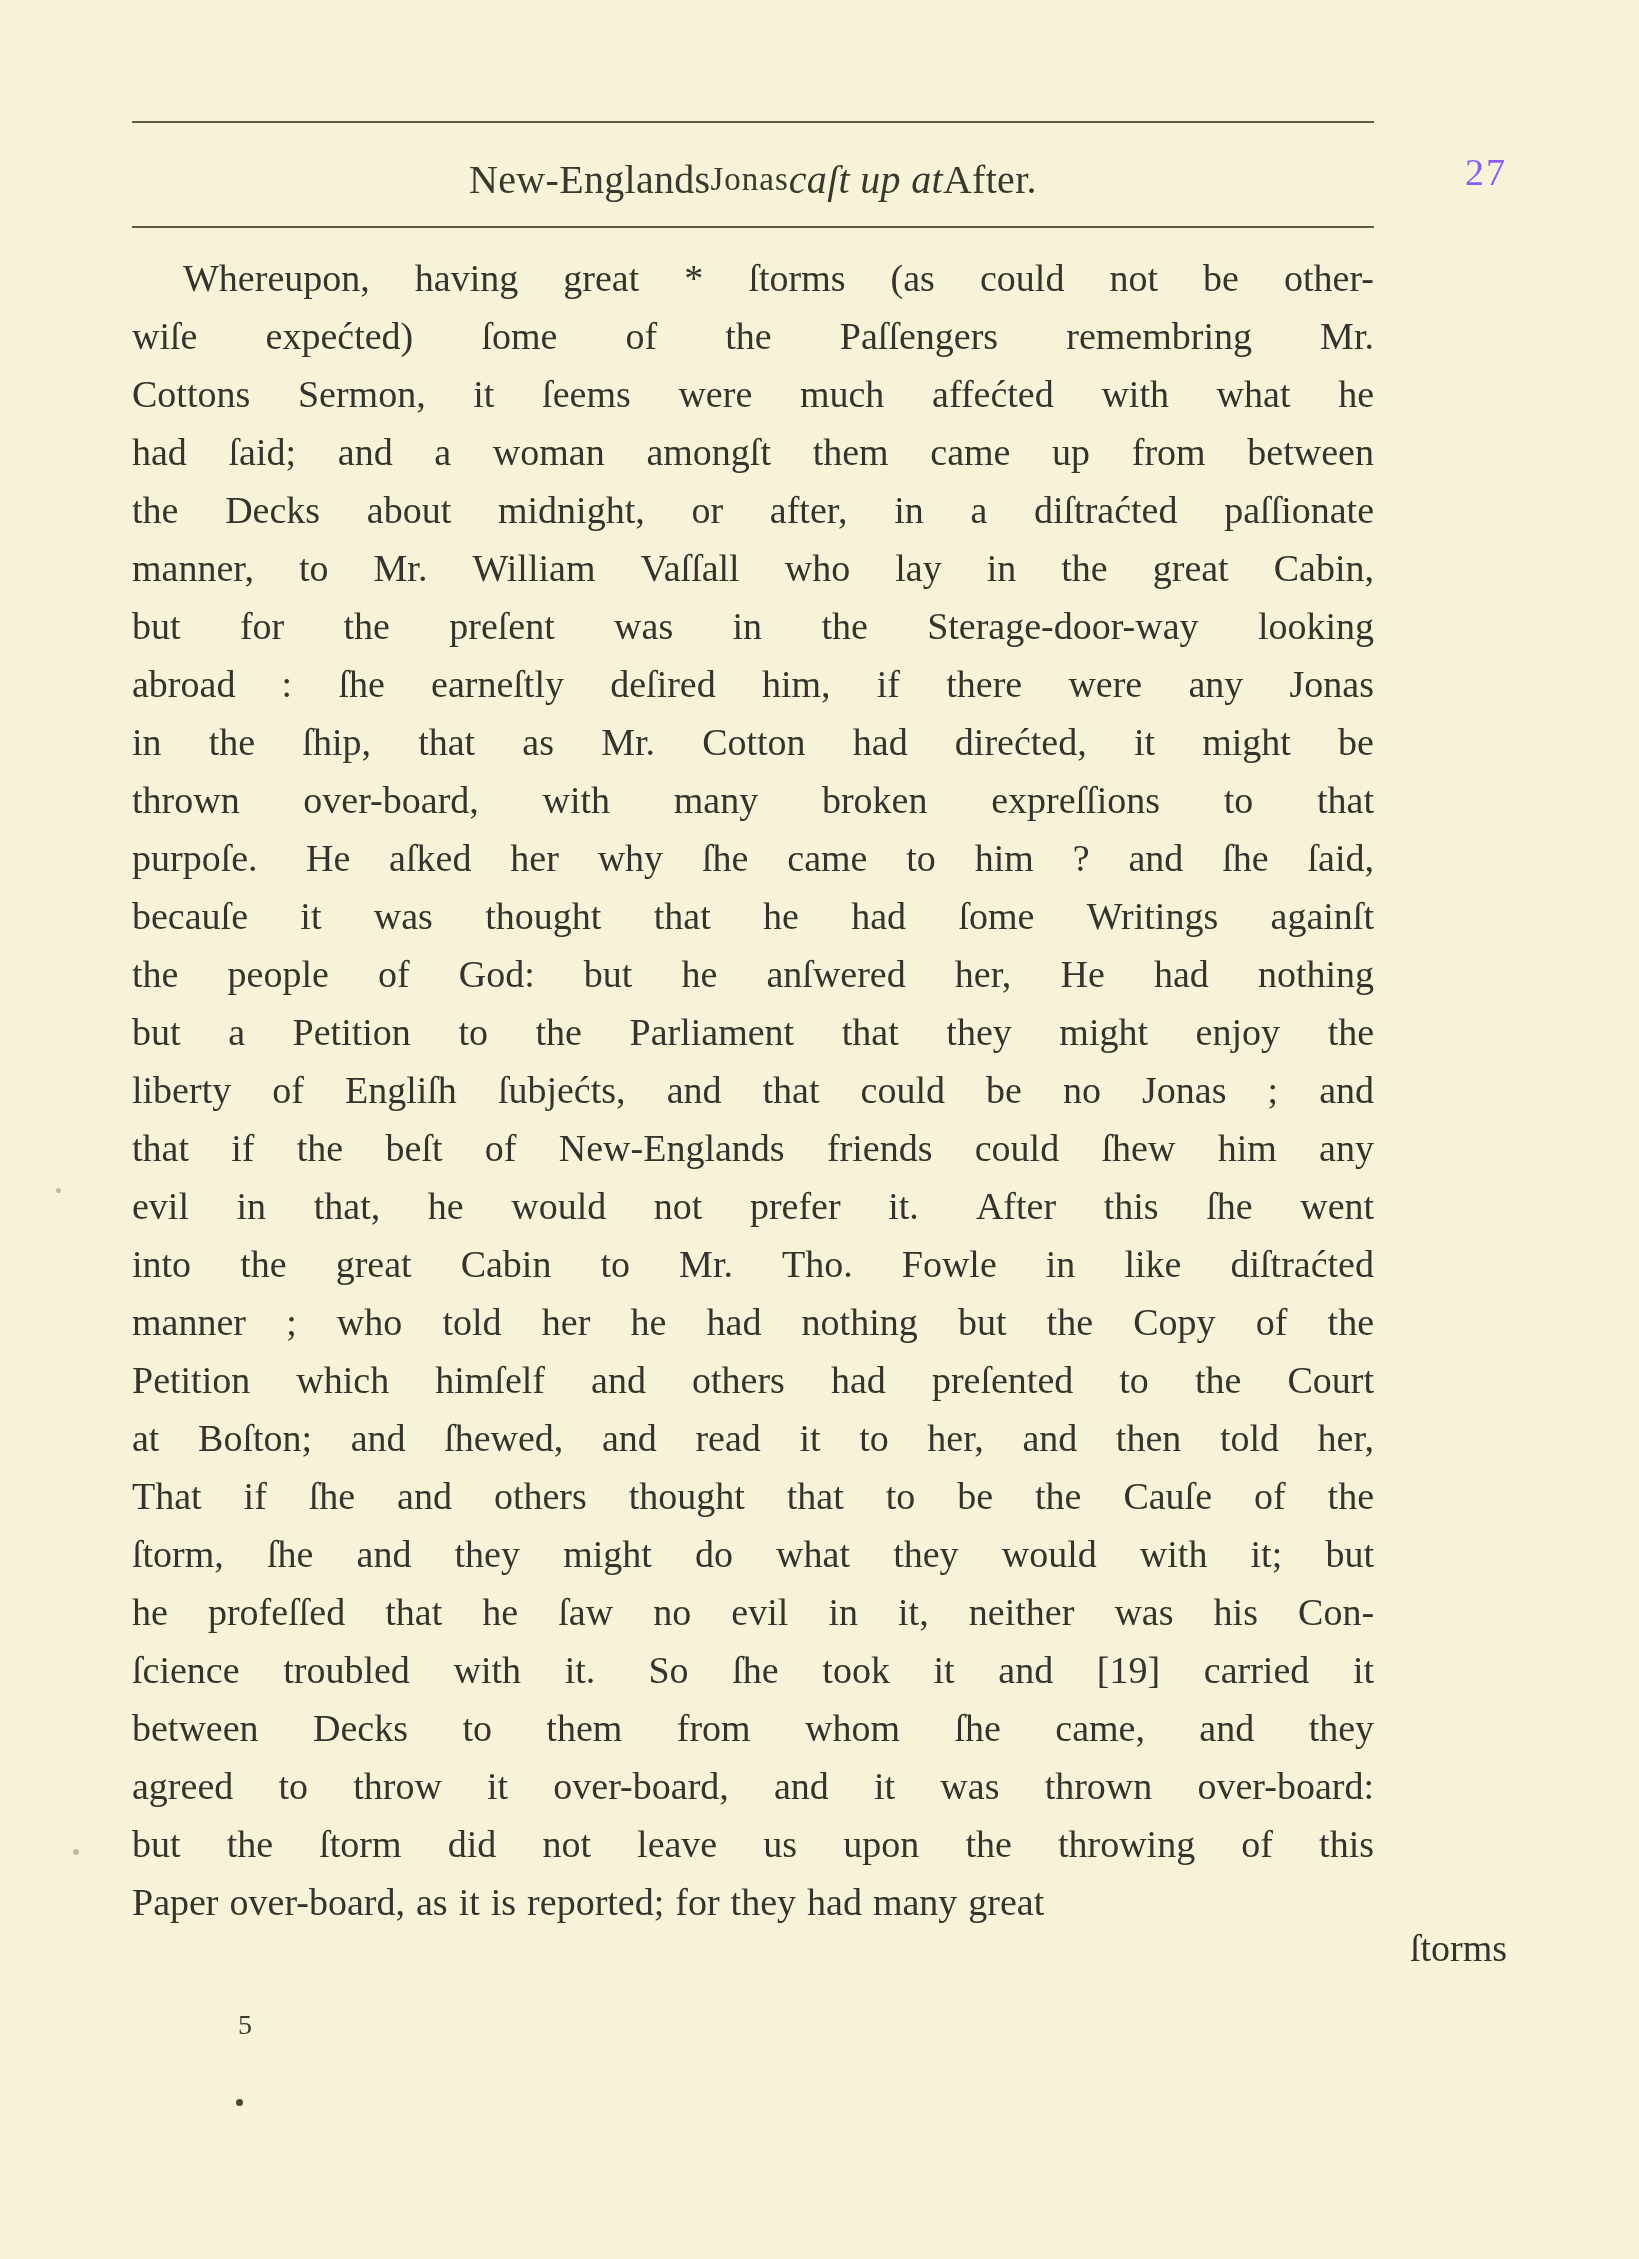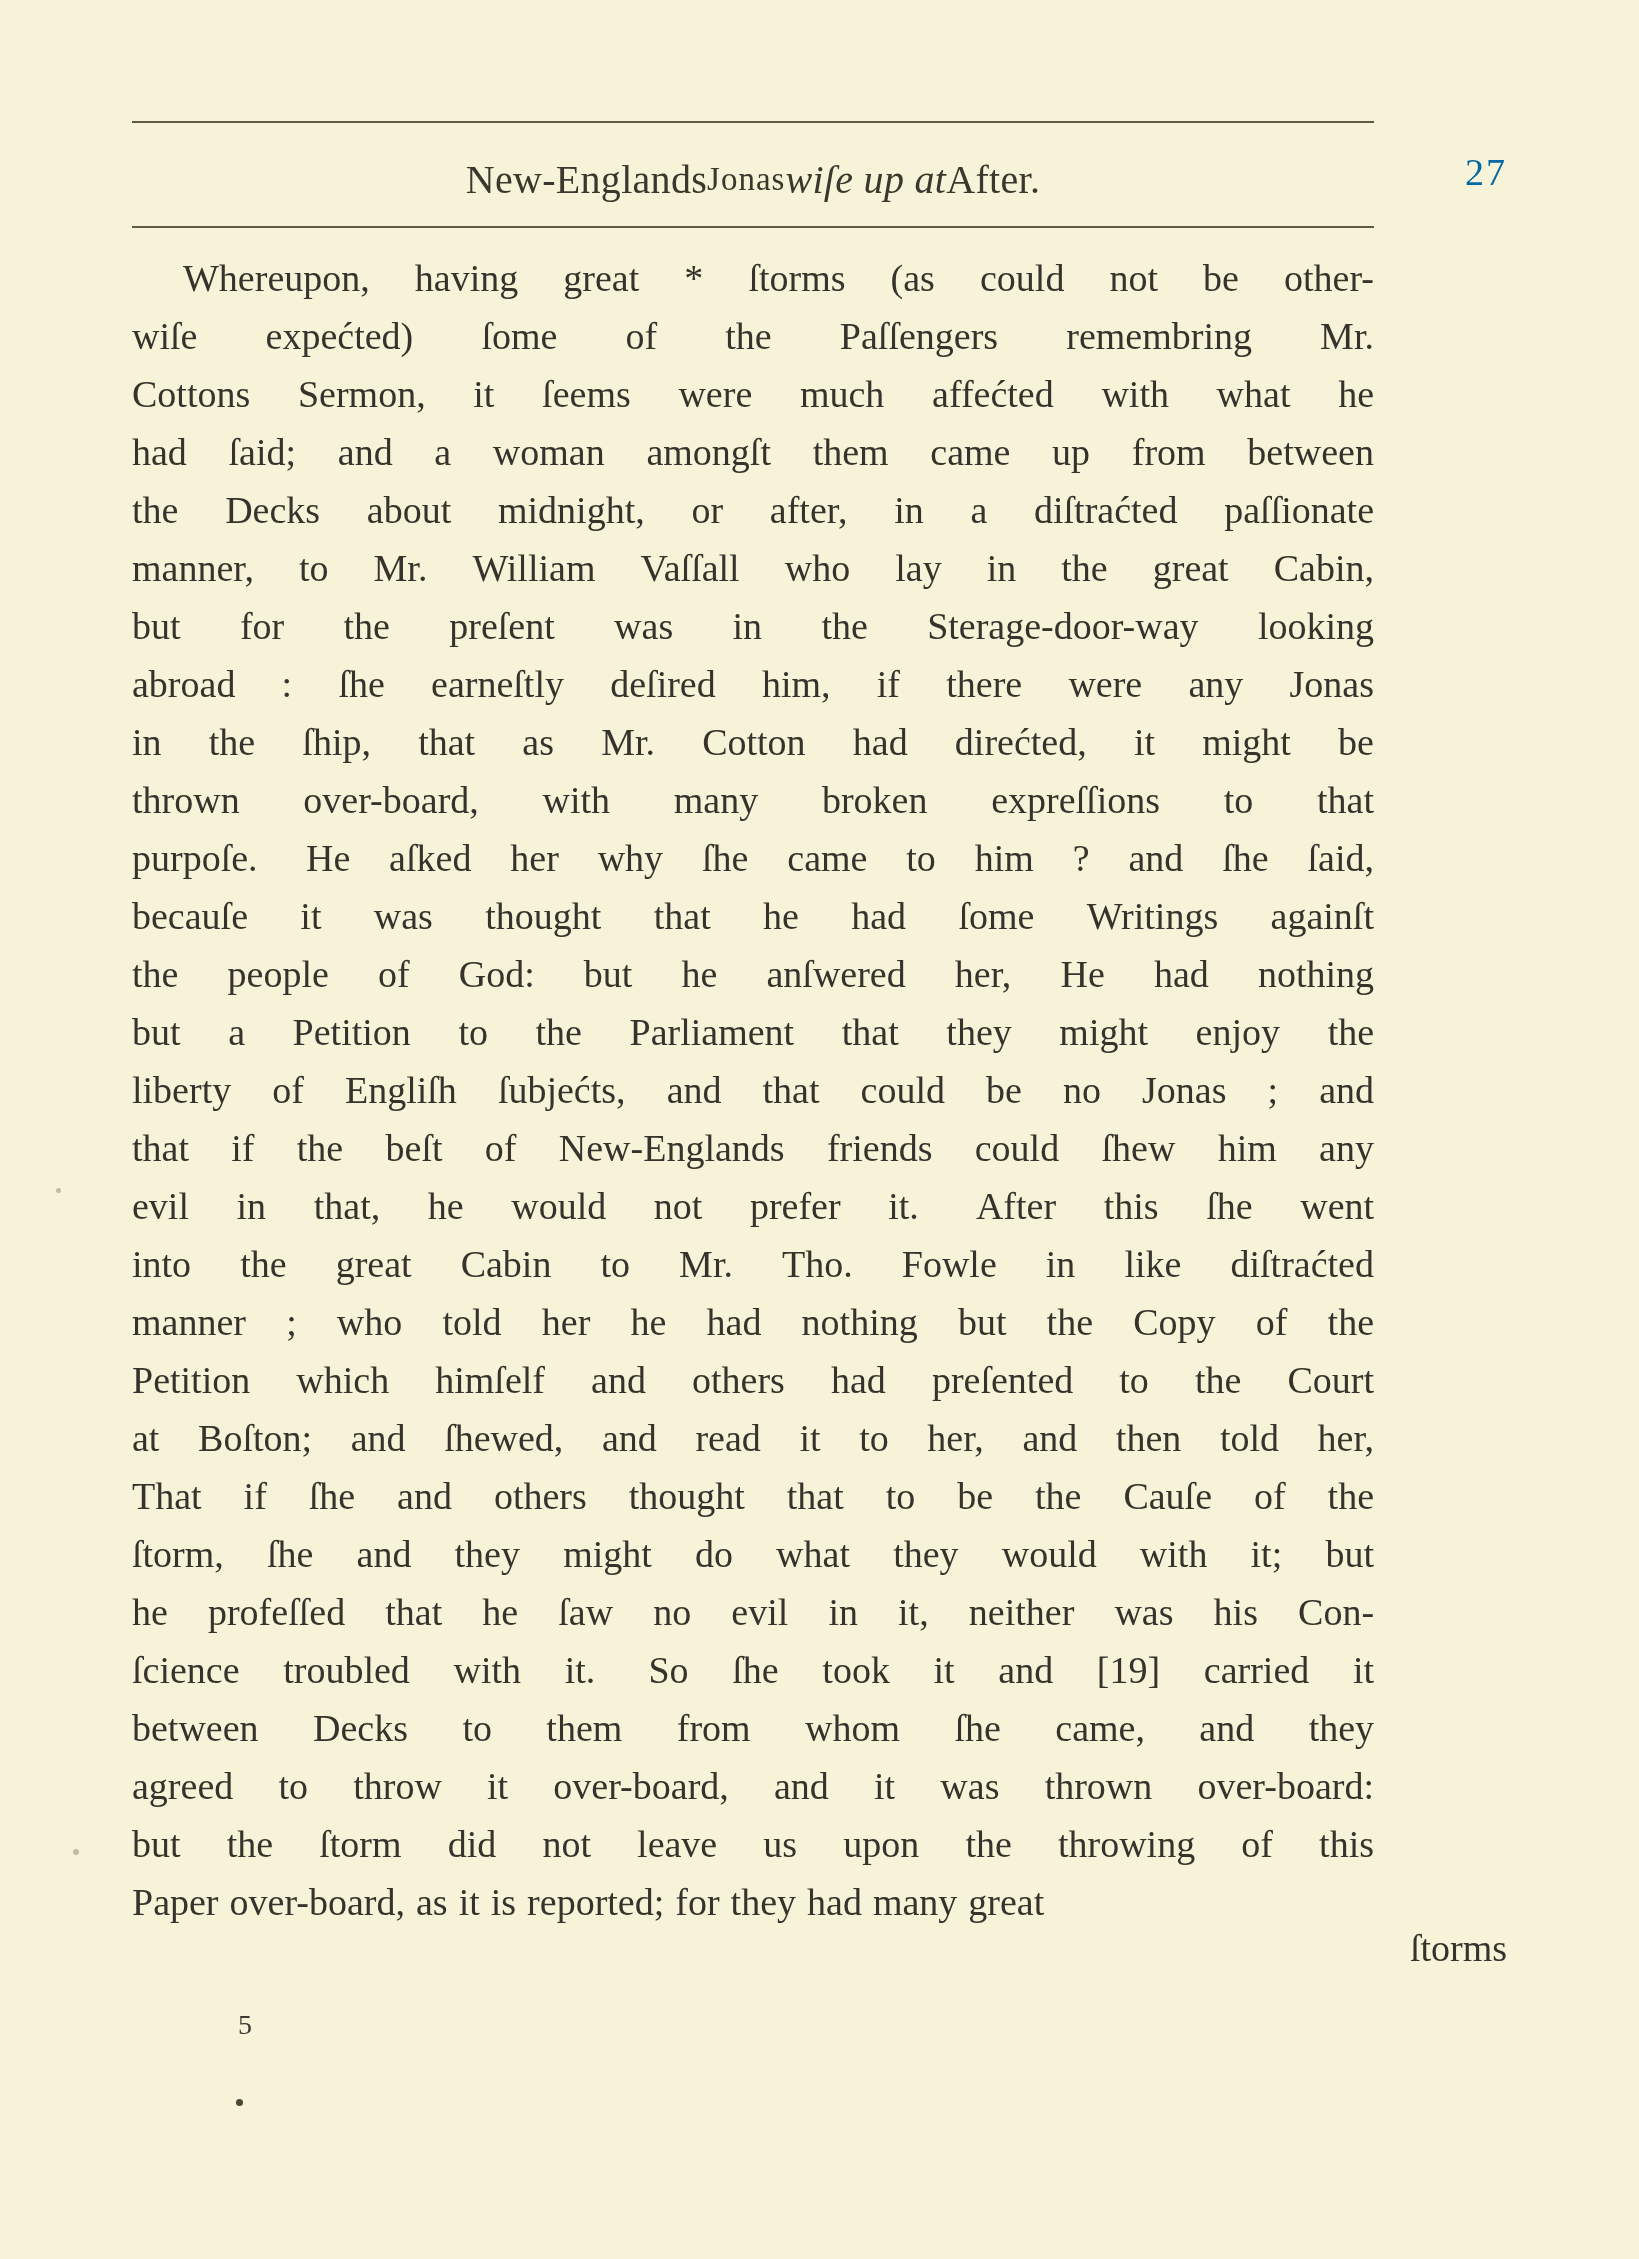--- a/index.html
+++ b/index.html
@@ -56,21 +56,21 @@
     letter-spacing: 1px;
   }
   .running-head .ital {
     font-style: italic;
   }
   .folio {
     position: absolute;
     right: 132px;
     top: 150px;
     font-size: 38px;
-    color: #0369a1;
+    color: #8b5cf6;
     letter-spacing: 2px;
   }
   .body-block {
     position: absolute;
     left: 132px;
     top: 249px;
     width: 1242px;
     font-size: 38px;
     line-height: 58px;
     color: #35332b;
@@ -143,21 +143,21 @@
 </head>
 <body>
 
 <div class="page">
 
   <div class="header-rule-top"></div>
 
   <div class="running-head">
     <span>New-Englands </span>
       <span class="smallcaps">Jonas</span>
-      <span class="ital"> wiſe up at </span>
+      <span class="ital"> caſt up at </span>
       <span>After.</span>
   </div>
 
   <div class="folio">27</div>
 
   <div class="header-rule-bottom"></div>
 
   <div class="body-block">
     <div class="para" id="para-lines">
         <div style="display: flex; width: 100%; height: 58px; align-items: baseline; white-space: pre;"><span class="indent"></span><span>Whereupon,</span><span style="flex: 1 1 auto; min-width: 11px;"> </span><span>having</span><span style="flex: 1 1 auto; min-width: 11px;"> </span><span>great</span><span style="flex: 1 1 auto; min-width: 11px;"> </span><span>*</span><span style="flex: 1 1 auto; min-width: 11px;"> </span><span>ſtorms</span><span style="flex: 1 1 auto; min-width: 11px;"> </span><span>(as</span><span style="flex: 1 1 auto; min-width: 11px;"> </span><span>could</span><span style="flex: 1 1 auto; min-width: 11px;"> </span><span>not</span><span style="flex: 1 1 auto; min-width: 11px;"> </span><span>be</span><span style="flex: 1 1 auto; min-width: 11px;"> </span><span>other-</span></div>

